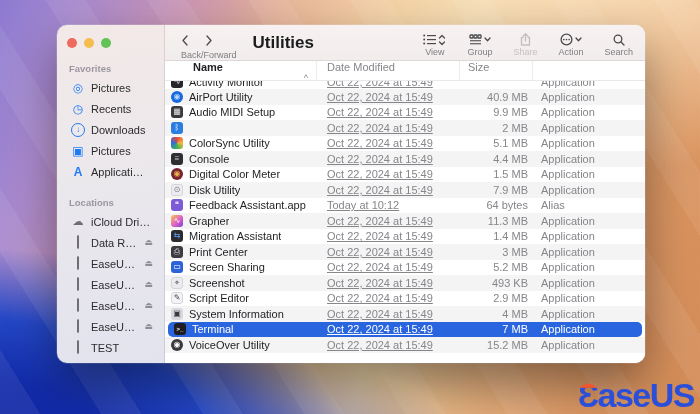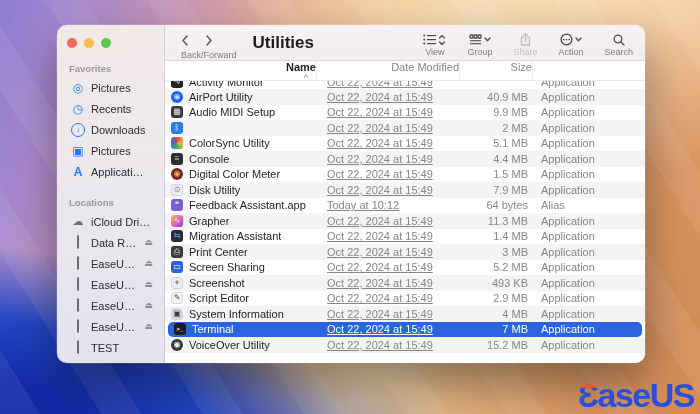--- a/index.html
+++ b/index.html
@@ -57,21 +57,21 @@
   .tool{display:flex;flex-direction:column;align-items:center;justify-content:space-between;padding:8px 0 3px 0;}
   .tool .iconrow{display:flex;align-items:center;gap:2px;height:13px;}
   .tool.disabled .tool-label{color:#c6c1c0;}
   .tool svg{display:block;}
   .stroke{stroke:#4a4a4f;fill:none;stroke-width:1.3;stroke-linecap:round;stroke-linejoin:round;}
   .fillg{fill:#4a4a4f;}
   .disabled .stroke{stroke:#c3bebd;} .disabled .fillg{fill:#c3bebd;}
 
   
   .colheaders{height:20px;flex:0 0 20px;display:flex;align-items:center;font-size:11px;color:#86868b;background:#fff;border-bottom:1px solid #e9e9ea;box-sizing:border-box;}
-  .ch{display:flex;align-items:flex-end;height:100%;box-sizing:border-box;flex-direction:column;}
+  .ch{display:flex;align-items:flex-start;height:100%;box-sizing:border-box;flex-direction:column;}
   .ch-name{width:152px;padding-left:28px;color:#1f1f23;font-weight:600;border-right:1px solid #ececee;}
   .ch-name .sort{margin-left:auto;padding-right:8px;color:#86868b;font-weight:400;font-size:9px;}
   .ch-date{width:143px;padding-left:10px;border-right:1px solid #ececee;}
   .ch-size{width:73px;padding-left:8px;border-right:1px solid #ececee;}
   .ch-kind{flex:1;padding-left:8px;}
 
   
   .rows{flex:1;background:#fff;overflow:hidden;}
   .file-row{display:flex;height:15.5px;font-size:11px;align-items:center;box-sizing:border-box;}
   .file-row.alt{background:#f4f4f5;}

